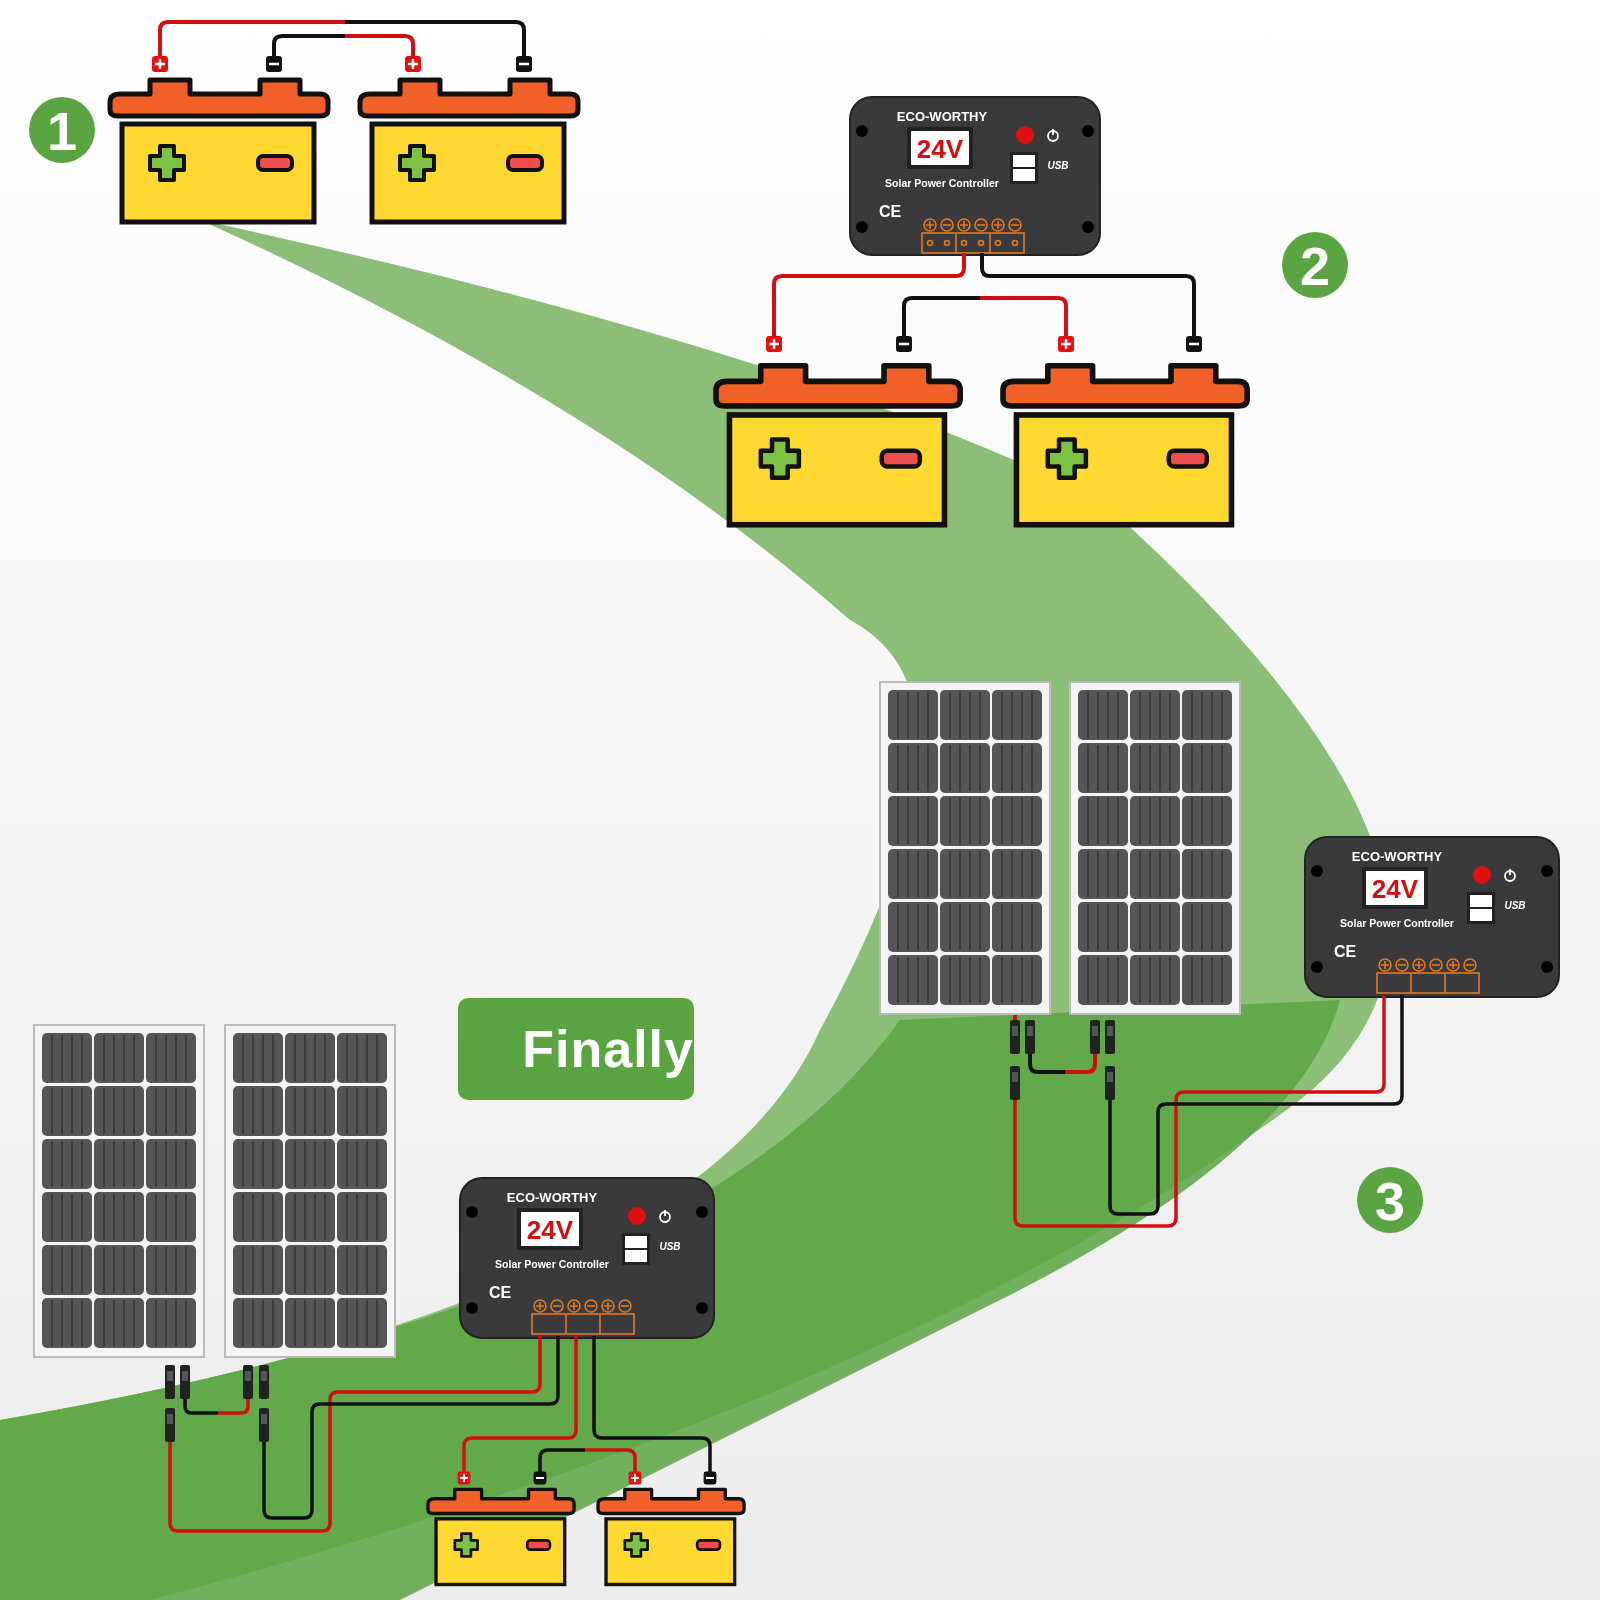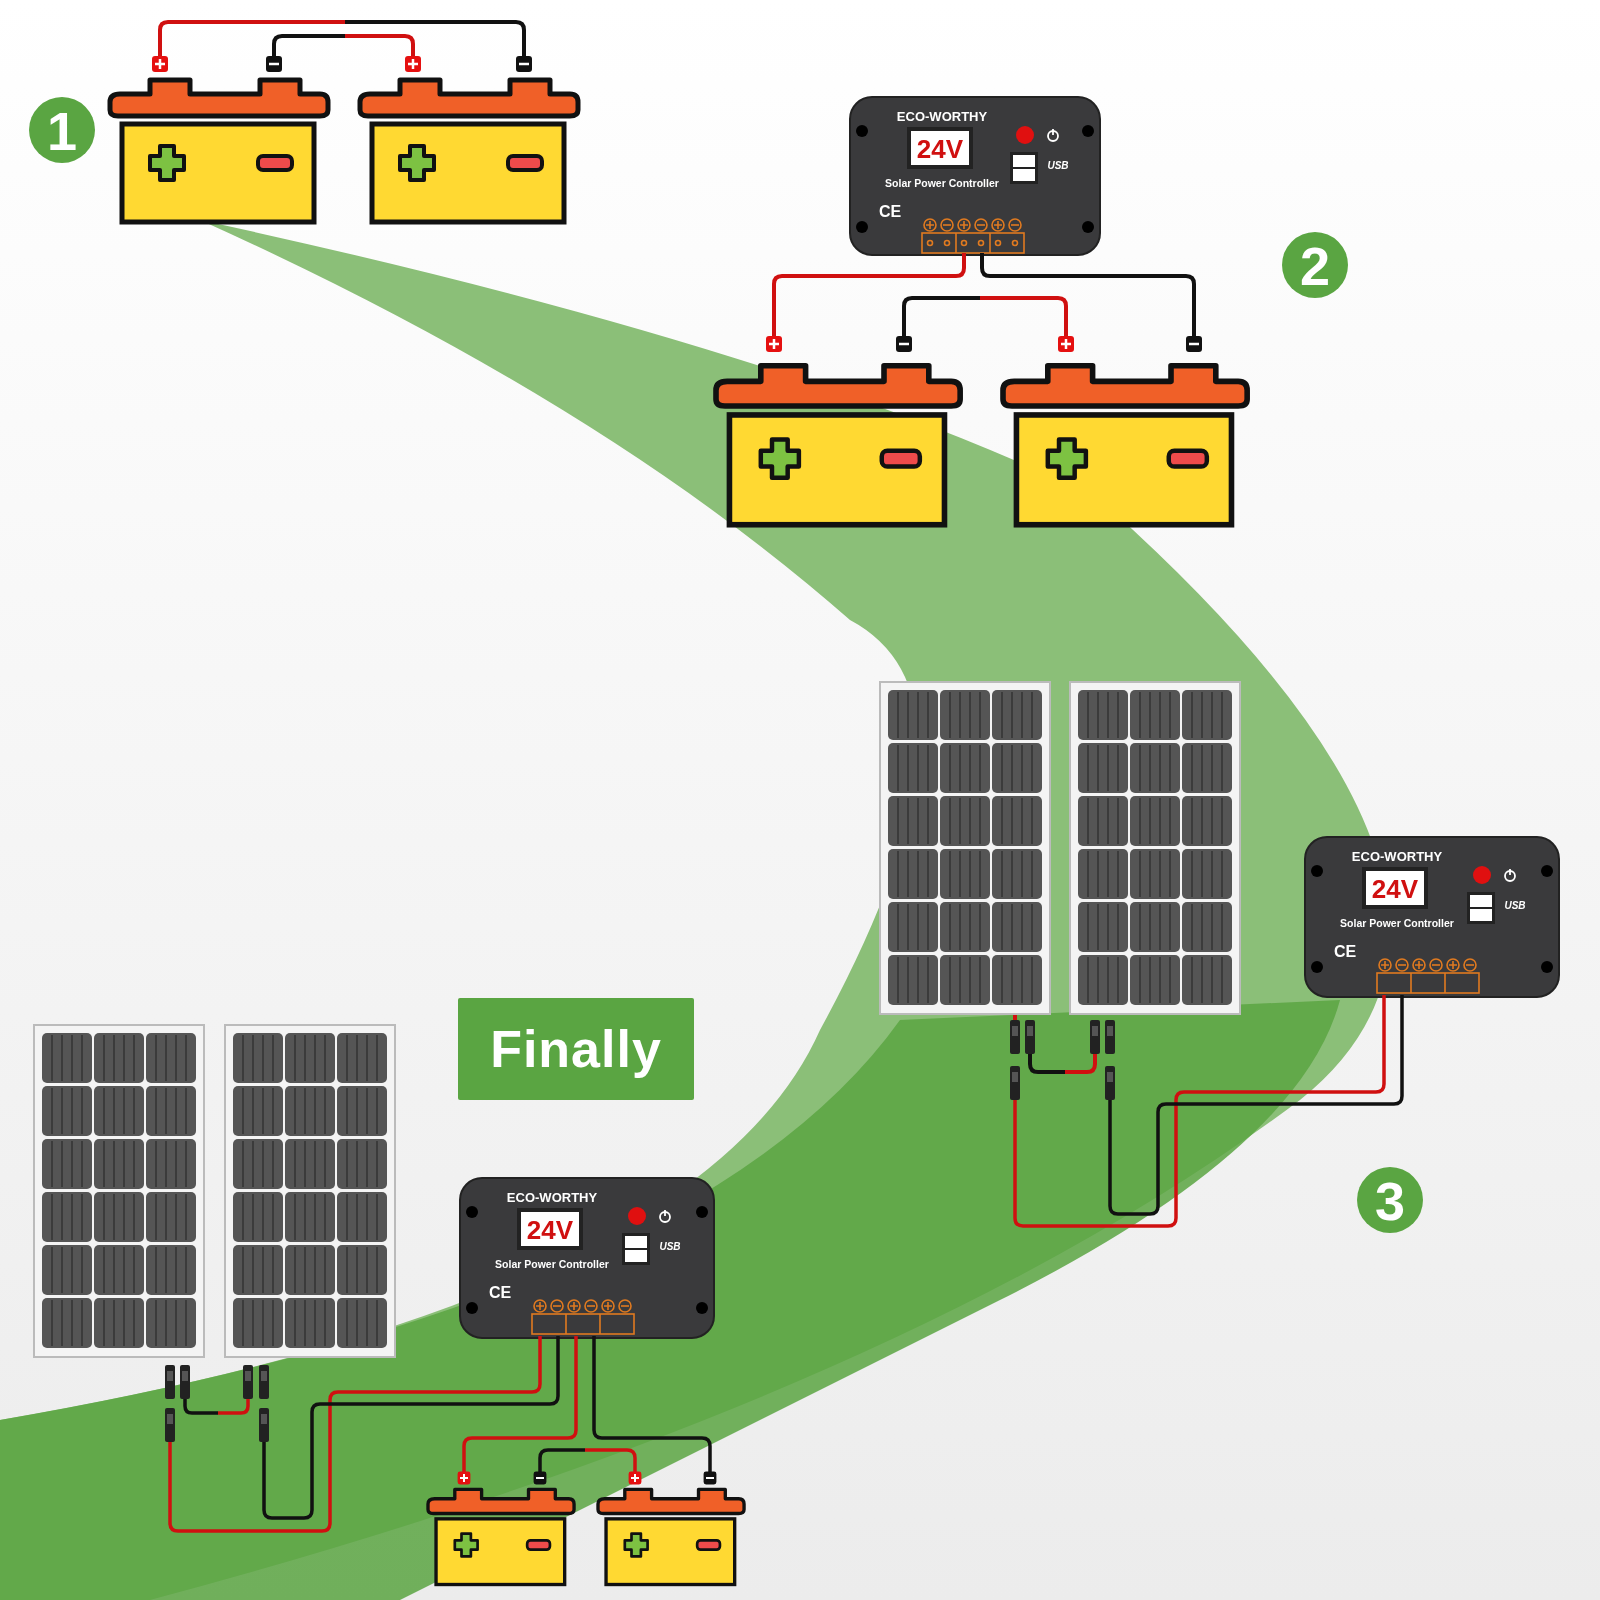--- a/index.html
+++ b/index.html
@@ -3,21 +3,21 @@
 <meta charset="utf-8">
 <style>
   html, body { margin:0; padding:0; }
   body { width:1600px; height:1600px; position:relative; overflow:hidden;
          background: linear-gradient(#ffffff, #ececec);
          font-family: "Liberation Sans", sans-serif; }
   #stage { position:absolute; left:0; top:0; width:1600px; height:1600px; }
   .ctrl-text { font-family: "Liberation Sans", sans-serif; font-weight:bold; }
   .badge-num { font-family: "Liberation Sans", sans-serif; font-weight:900; }
   #finally-box { position:absolute; left:458px; top:998px; width:236px; height:102px;
-                 background:#5aa542; border-radius:2px; display:flex; align-items:center; justify-content:center; }
+                 background:#5aa542; border-radius:10px; display:flex; align-items:center; justify-content:flex-end; }
   #finally-label { color:#fff; font-family:"Liberation Sans", sans-serif; font-weight:900; font-size:52px; letter-spacing:1px; }
 </style>
 </head>
 <body>
 
 <svg id="stage" viewBox="0 0 1600 1600" xmlns="http://www.w3.org/2000/svg">
   <defs>
 
     <g id="battery">
 

